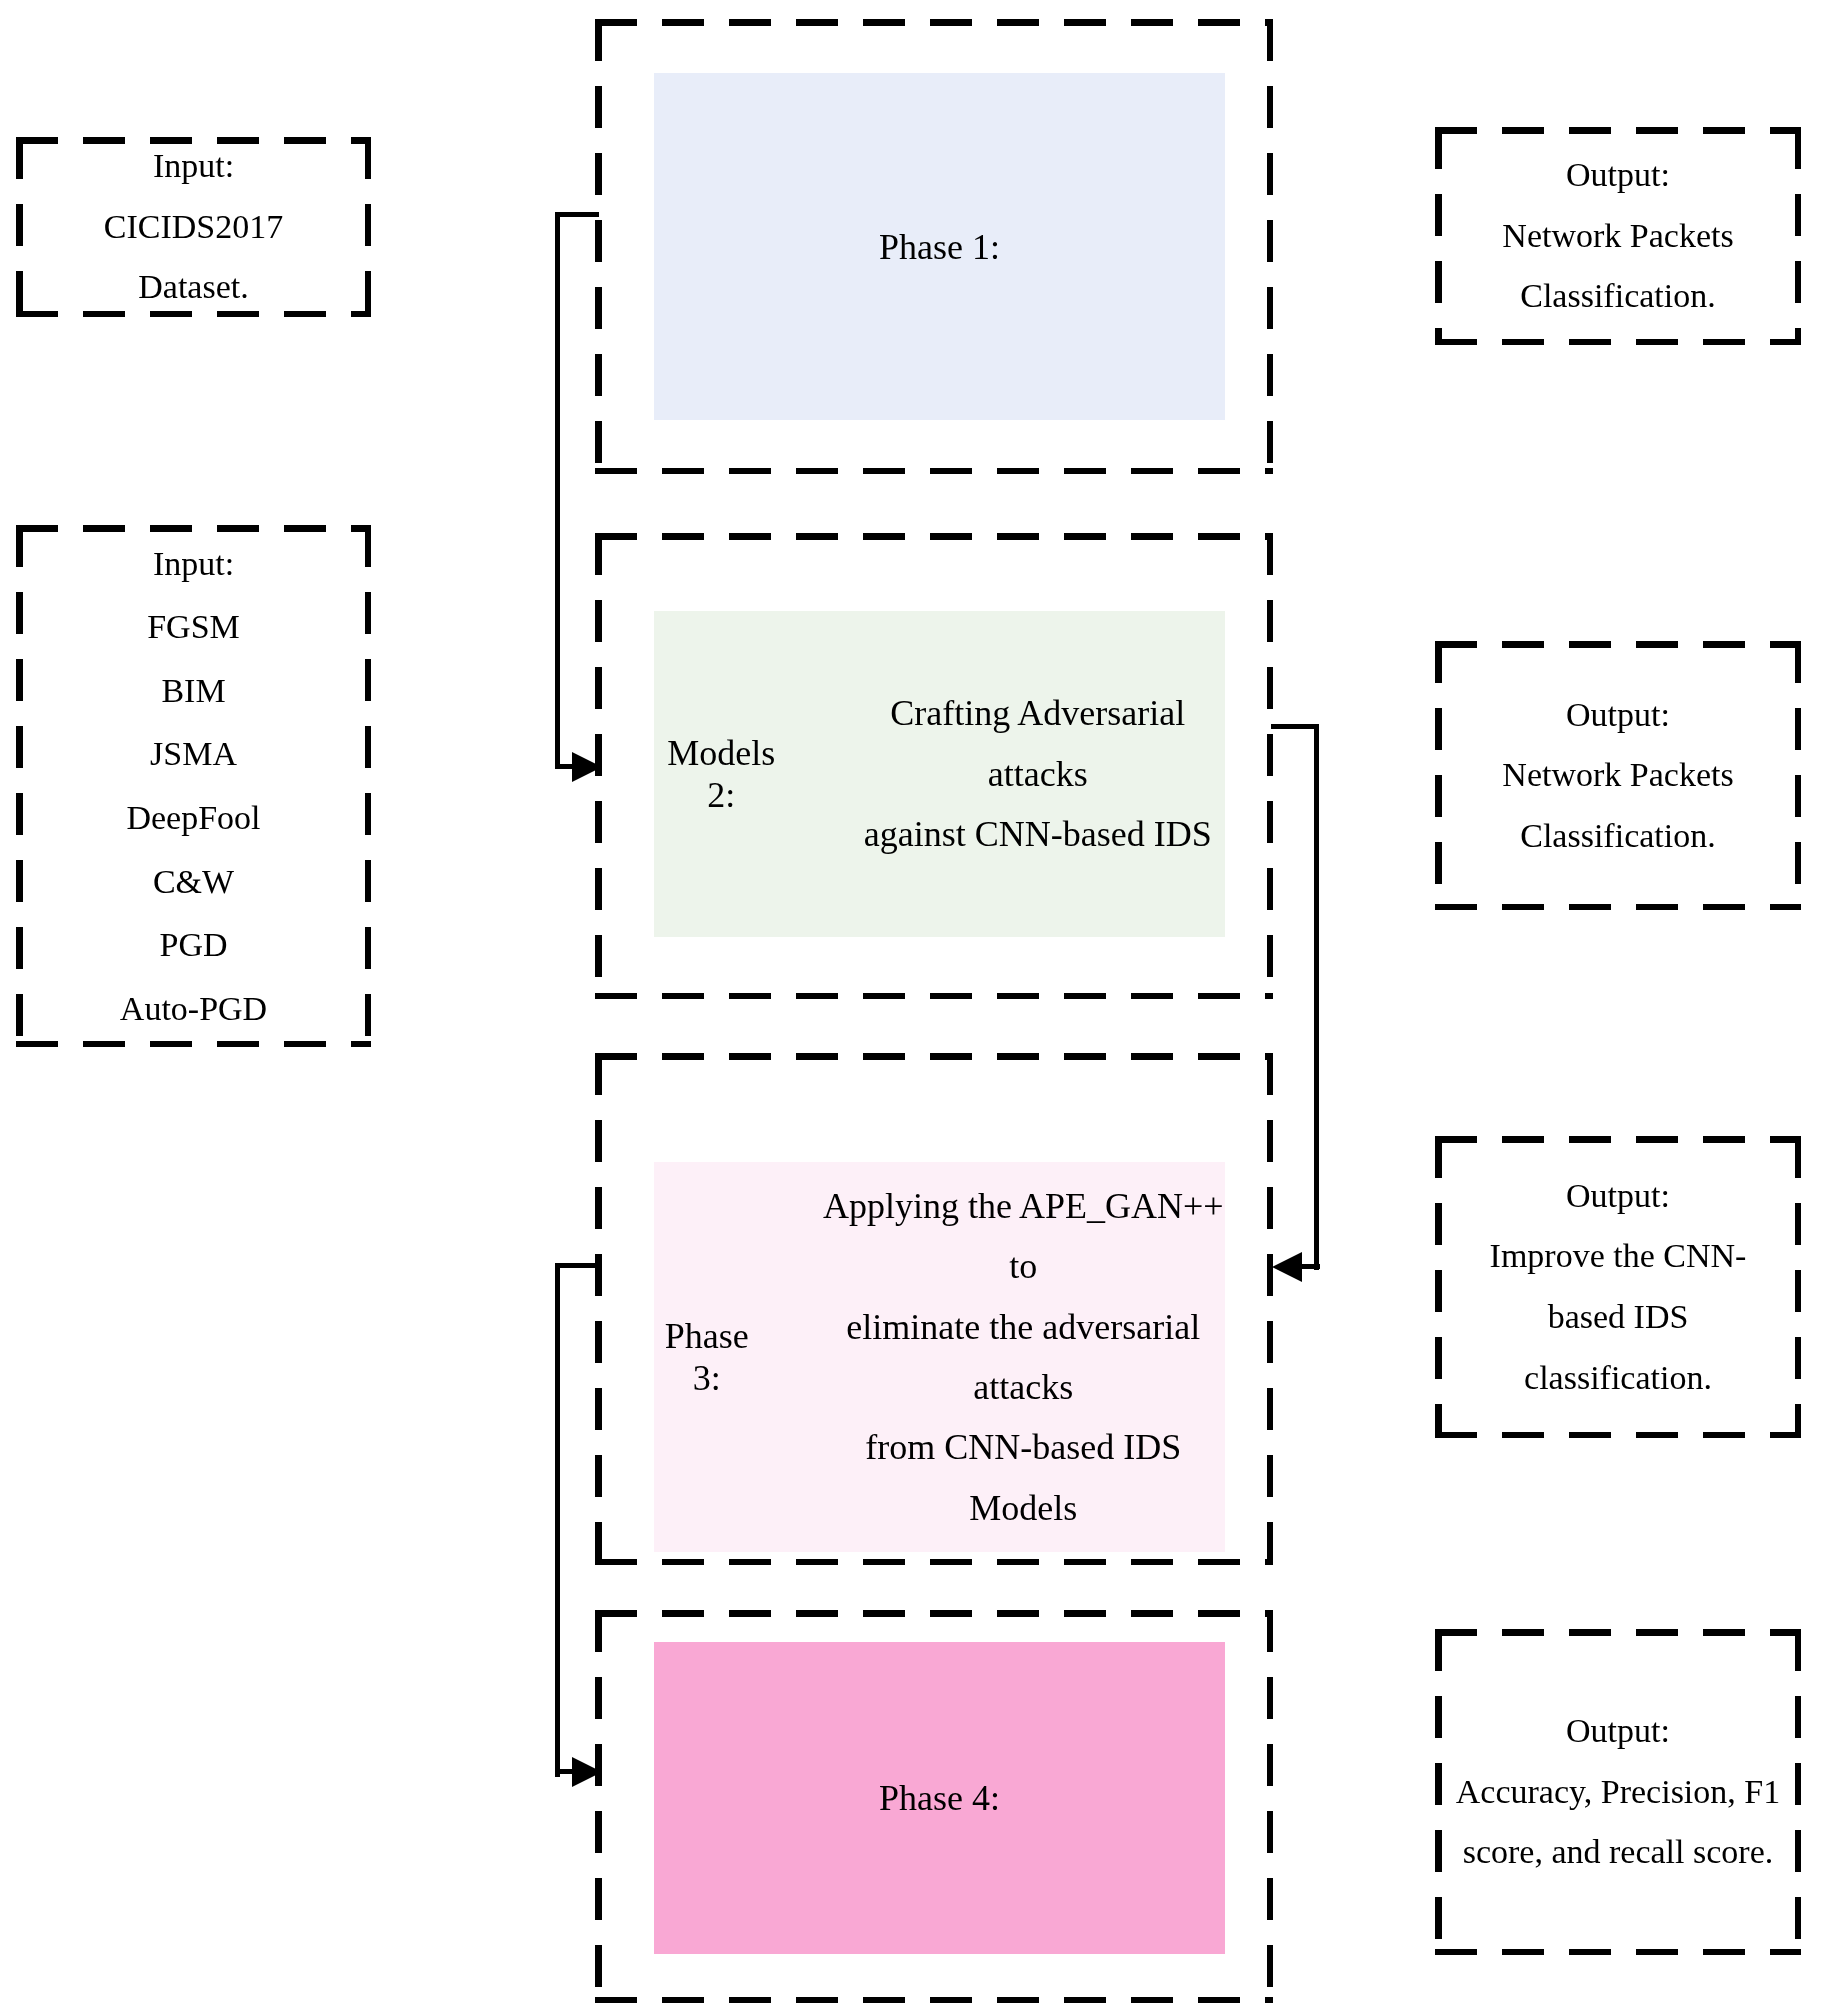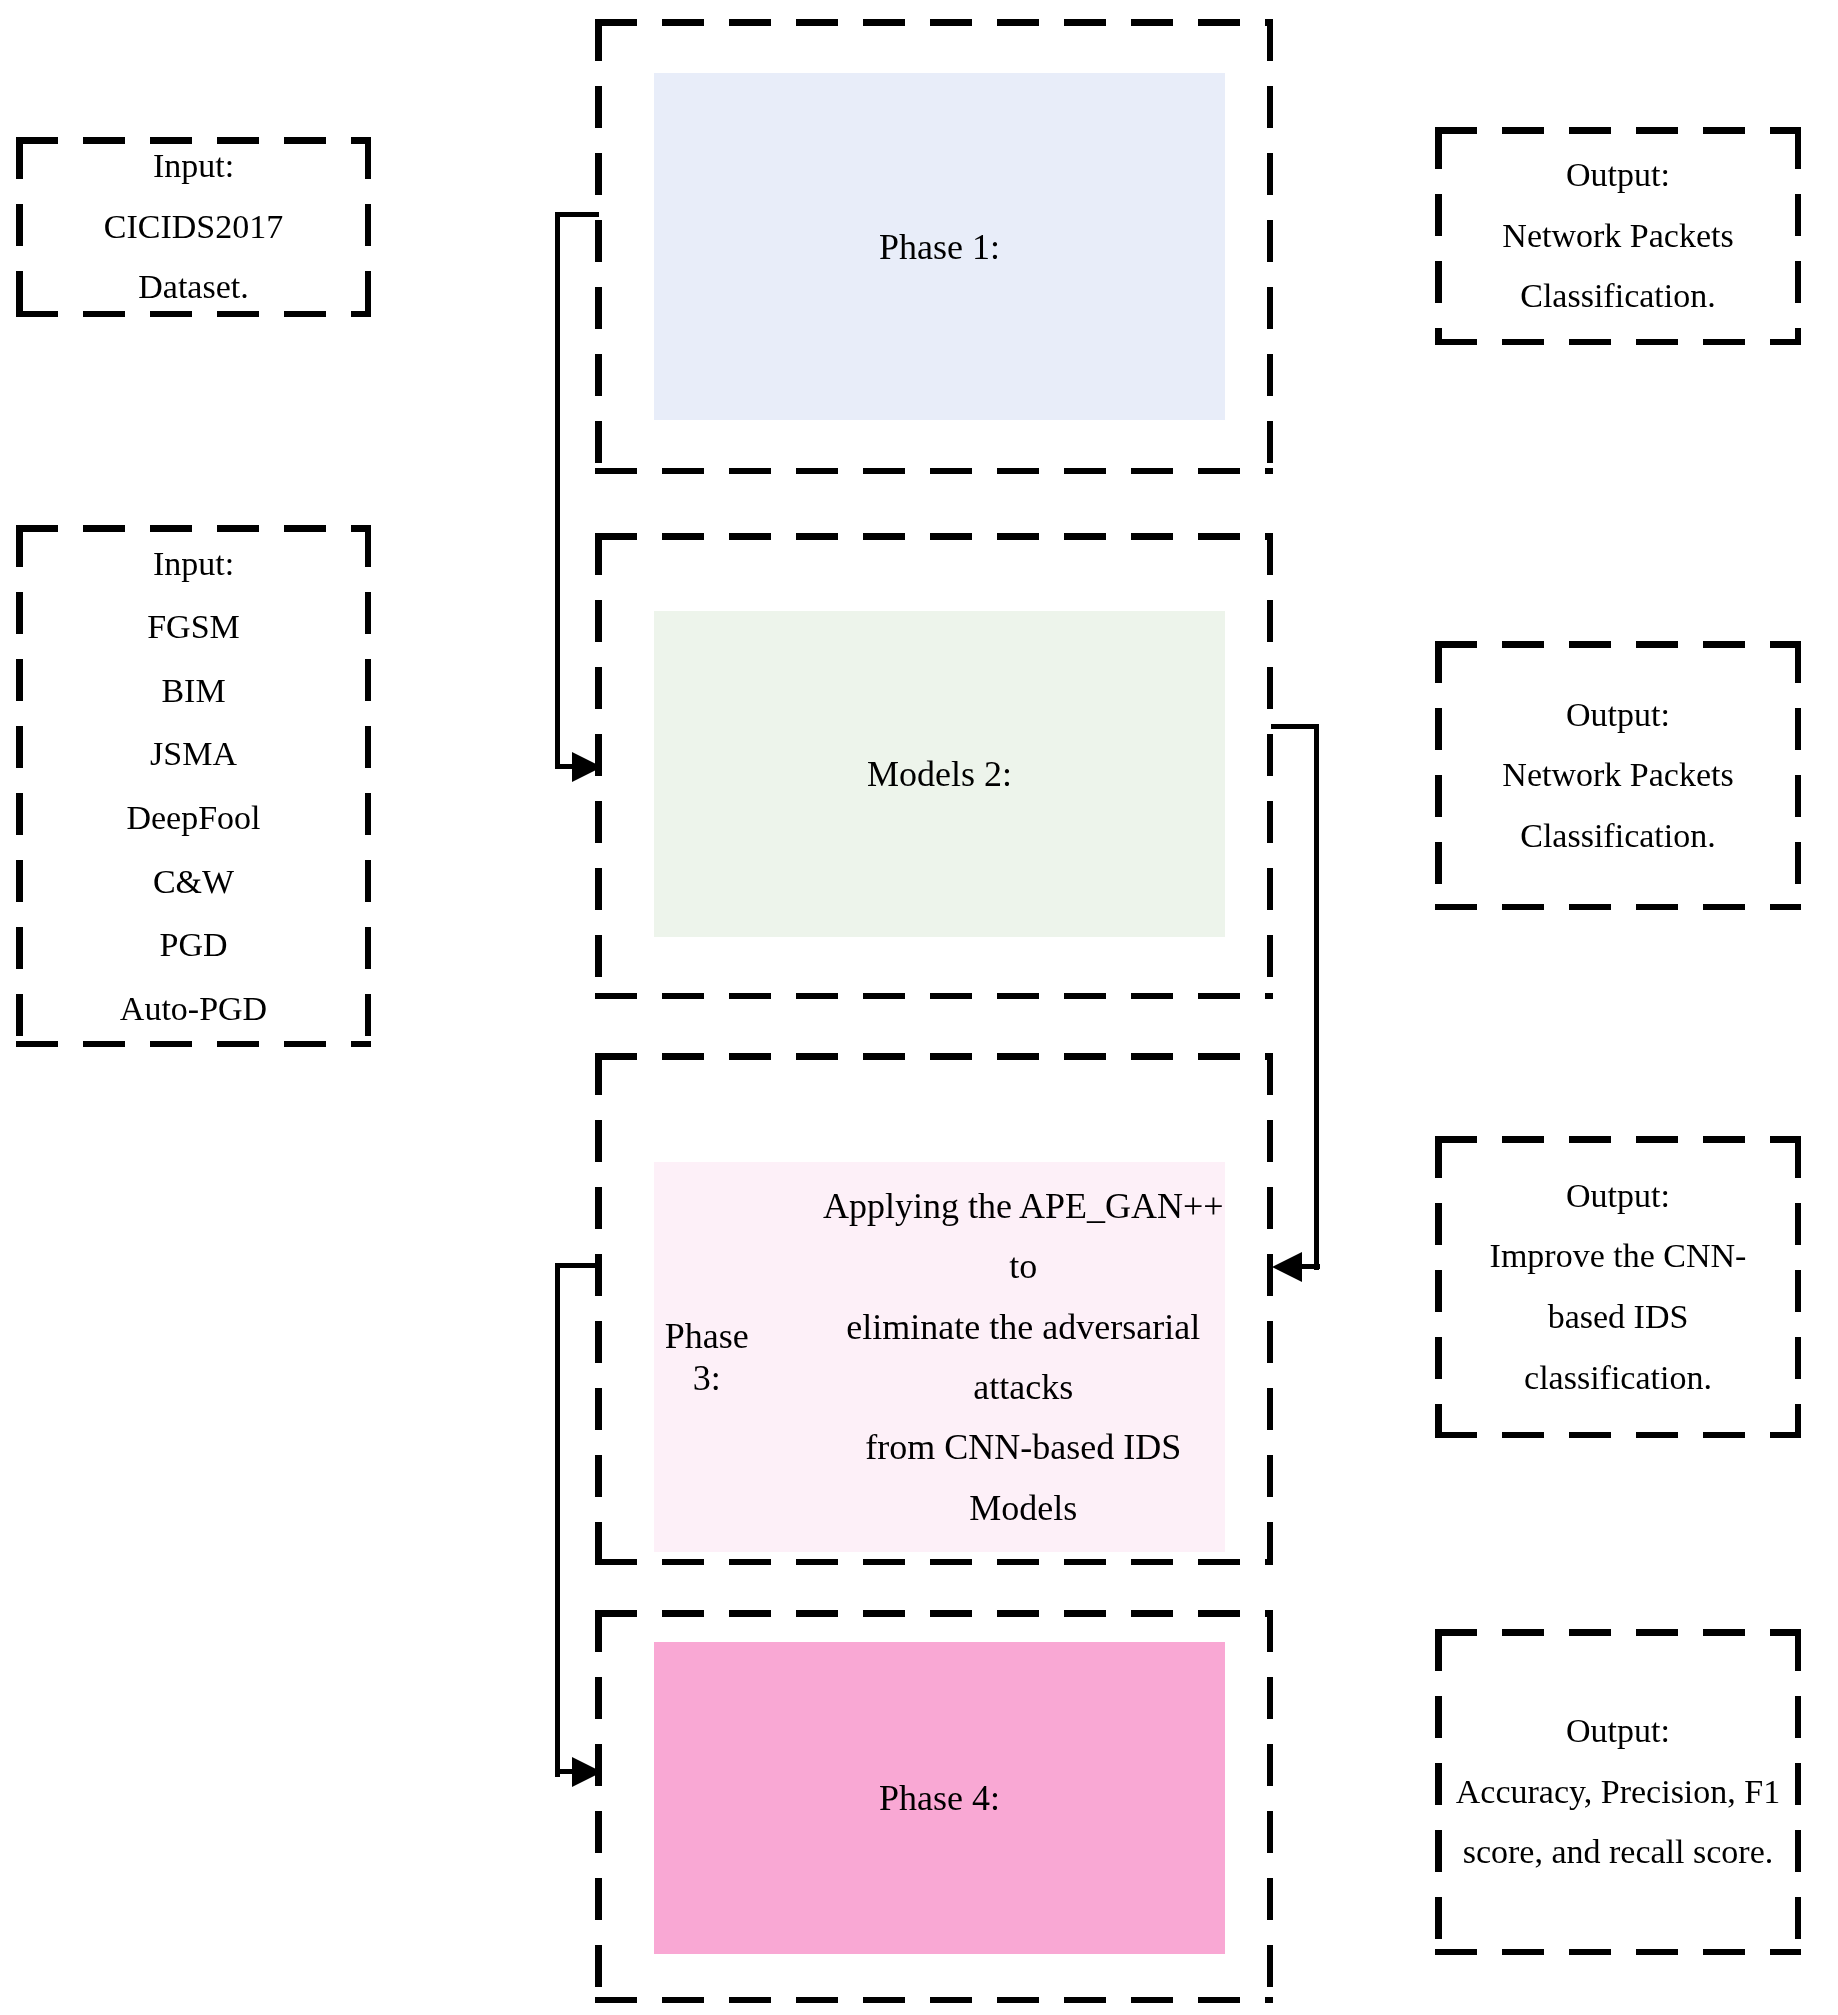--- a/index.html
+++ b/index.html
@@ -106,20 +106,22 @@
     </div>
   </div>
 
   <div class="dashbox" style="left:595px; top:533px; width:678px; height:466px;">
     <div class="edge top"></div>
     <div class="edge bottom"></div>
     <div class="edge left"></div>
     <div class="edge right"></div>
     <div class="panel" style="left: 59px; top: 78px; width: 571px; height: 326px; background: rgb(237, 244, 235);">
       <div class="title">Models 2:</div>
+      <div class="body">Crafting Adversarial attacks
+against CNN-based IDS</div>
     </div>
   </div>
 
   <div class="dashbox" style="left:595px; top:1053px; width:678px; height:512px;">
     <div class="edge top"></div>
     <div class="edge bottom"></div>
     <div class="edge left"></div>
     <div class="edge right"></div>
     <div class="panel" style="left: 59px; top: 65px; width: 571px; height: 390px; background: rgb(253, 240, 248); margin-top: 44px;">
       <div class="title">Phase 3:</div>

